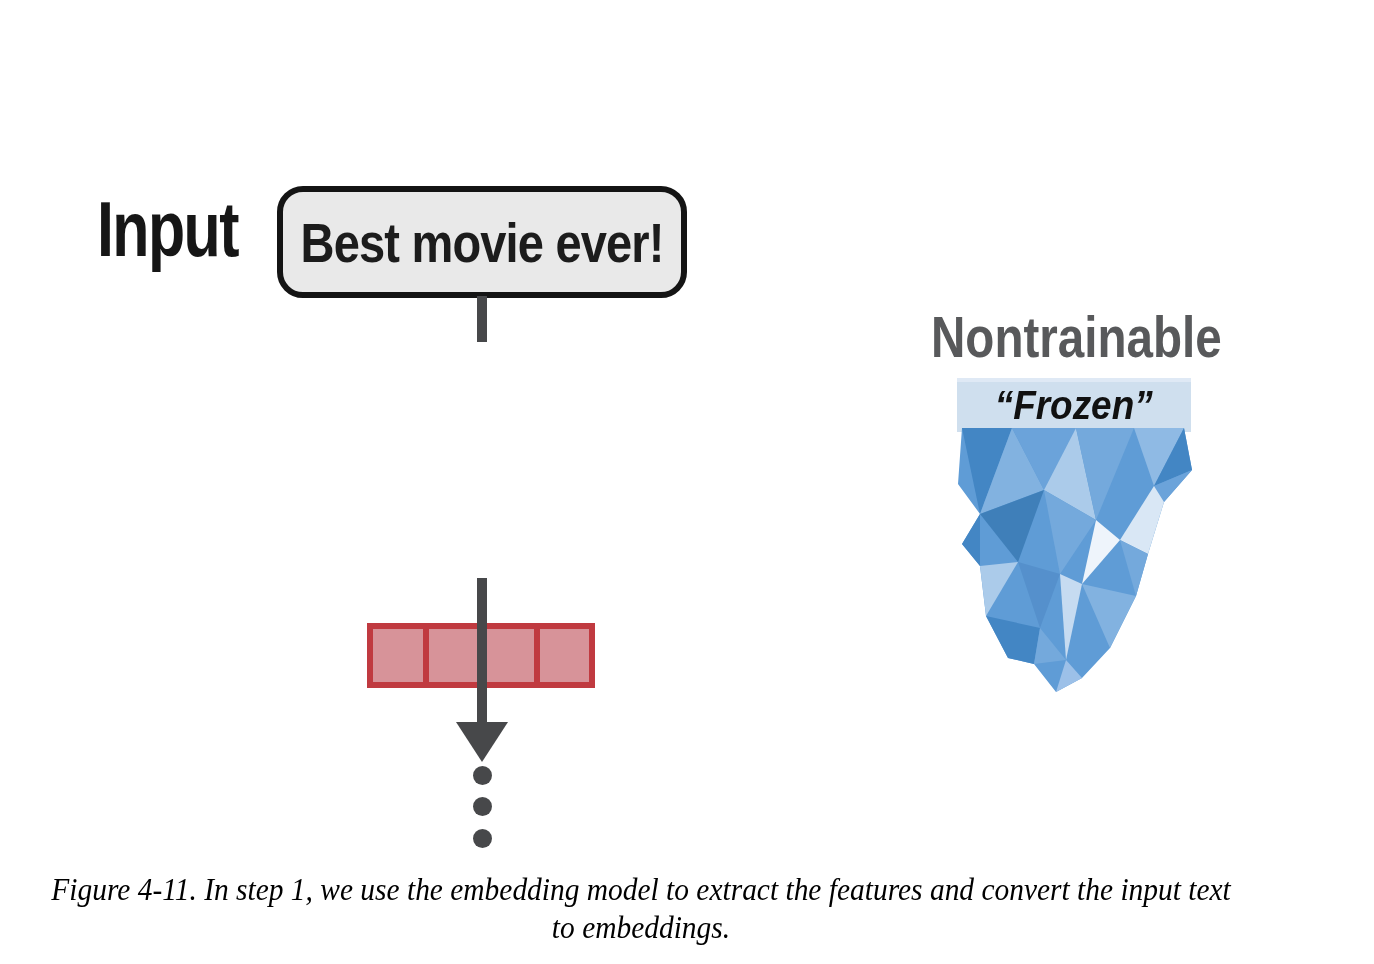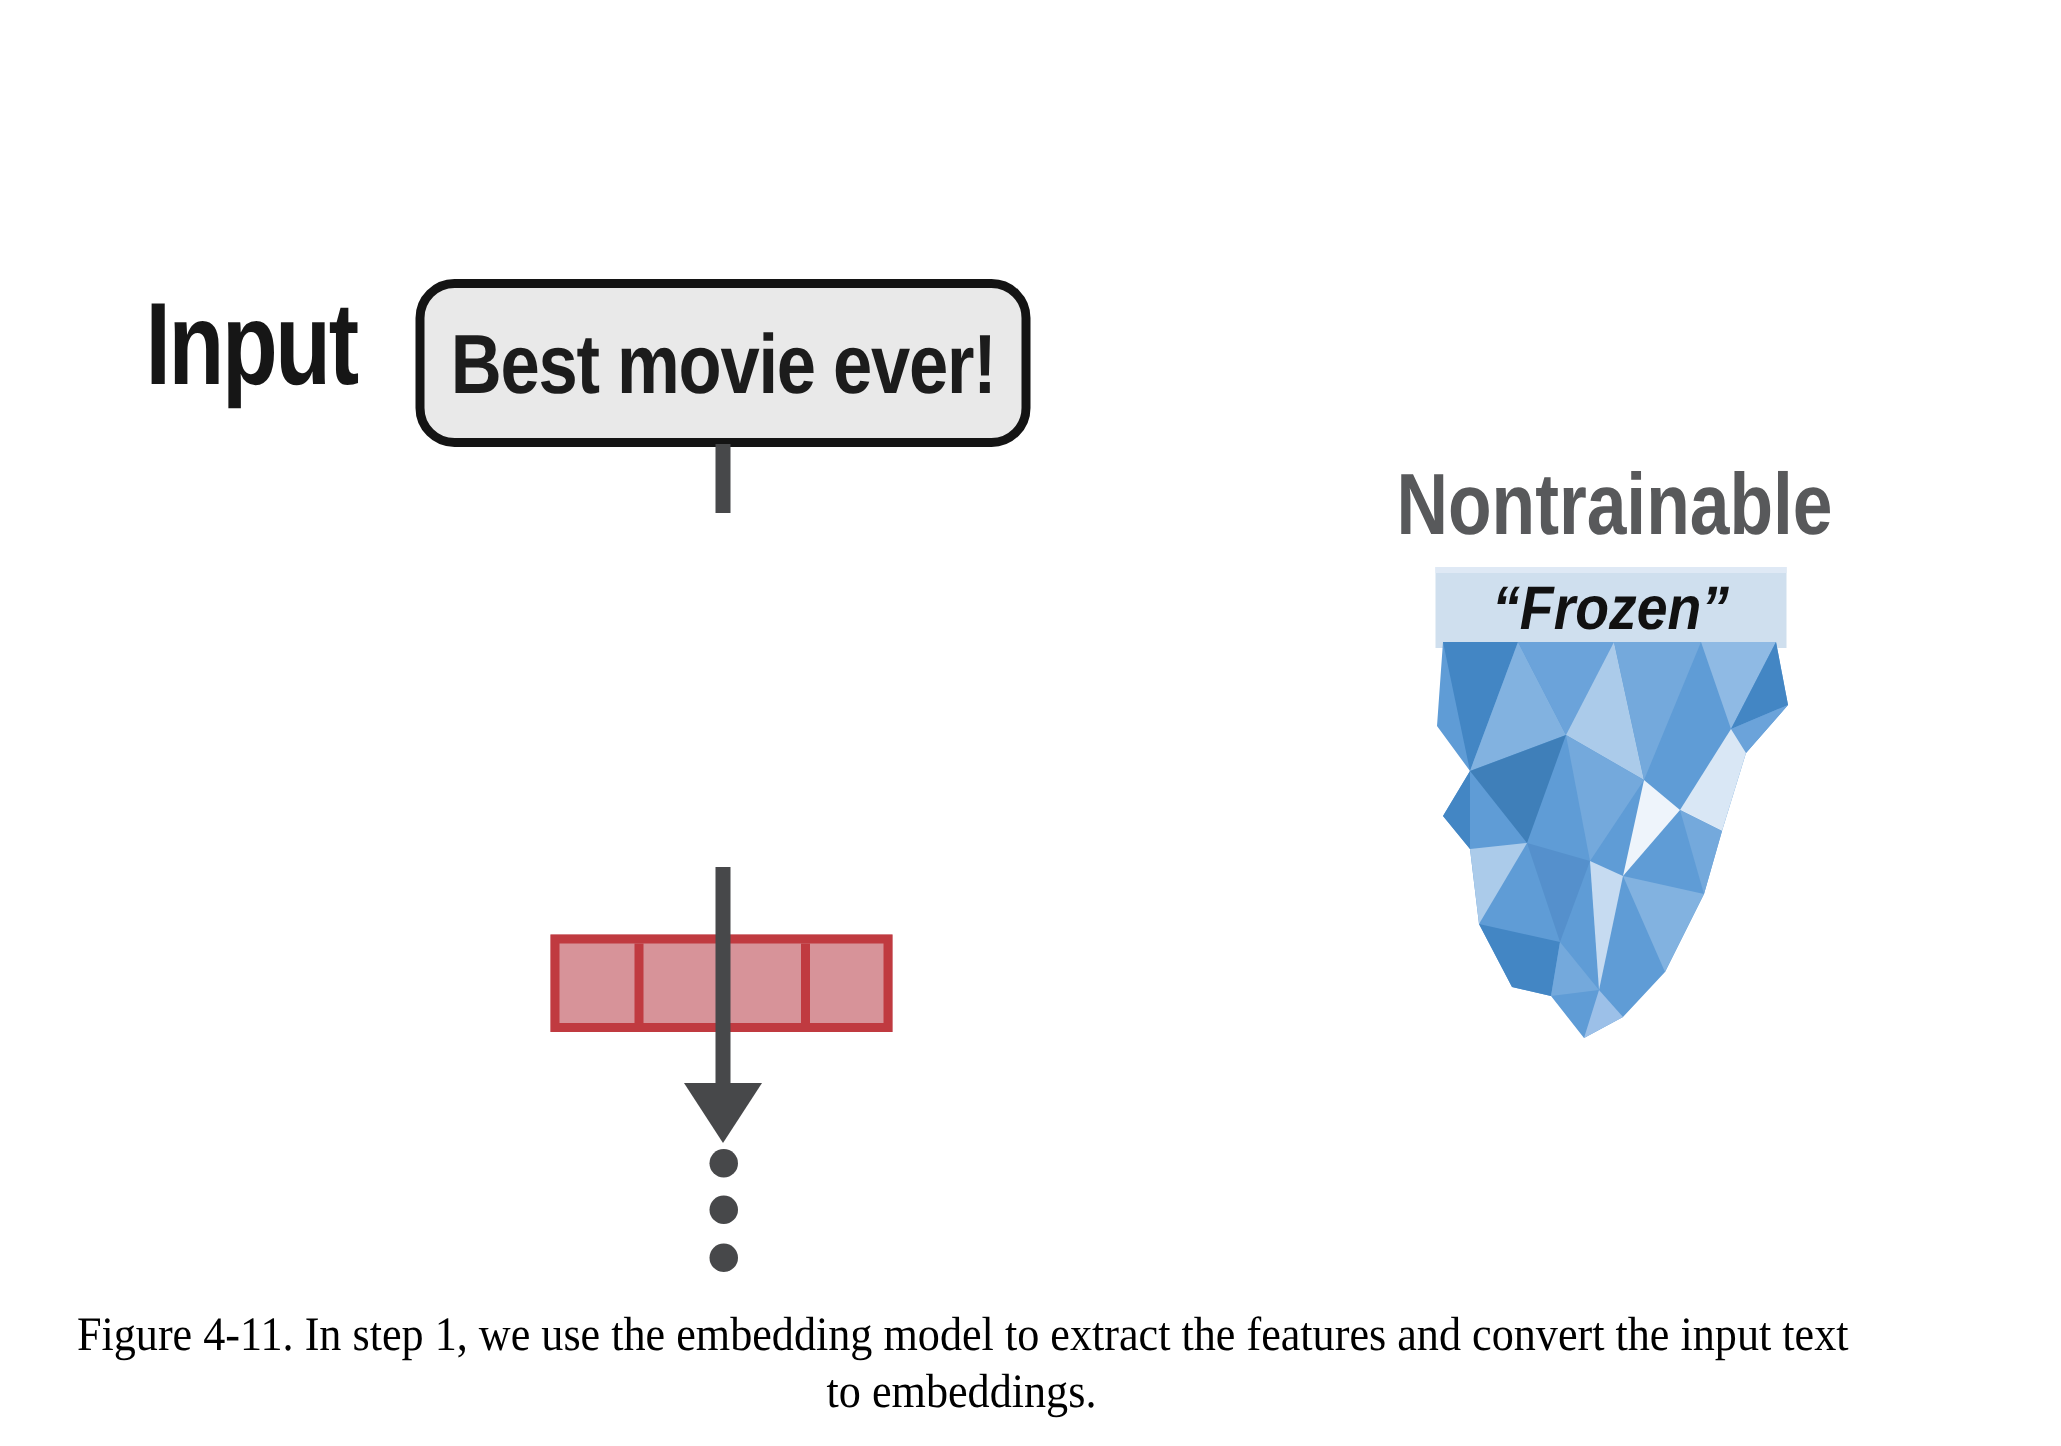--- a/index.html
+++ b/index.html
@@ -47,21 +47,21 @@
   .iceberg{position:absolute;left:948px;top:428px;}
 
   
   .vector{position:absolute;left:367px;top:623px;width:216px;height:53px;background:#d79399;
           border:6px solid #c03a40;display:flex;z-index:2;}
   .cell{flex:1;border-right:6px solid #c03a40;}
   .cell:last-child{border-right:none;}
 
   
   .caption{position:absolute;left:0;top:870px;width:1282px;text-align:center;
-           font-family:"Liberation Serif",serif;font-size:32px;color:#000;line-height:38px;}
+           font-family:"Liberation Serif",serif;font-style:italic;font-size:32px;color:#000;line-height:38px;}
   .caption .line{display:block;white-space:nowrap;transform:scaleX(0.92);transform-origin:center top;}
 </style>
 </head>
 <body>
 
 <div class="page">
 
   <div class="input-label">Input</div>
 
   <div class="input-box">

